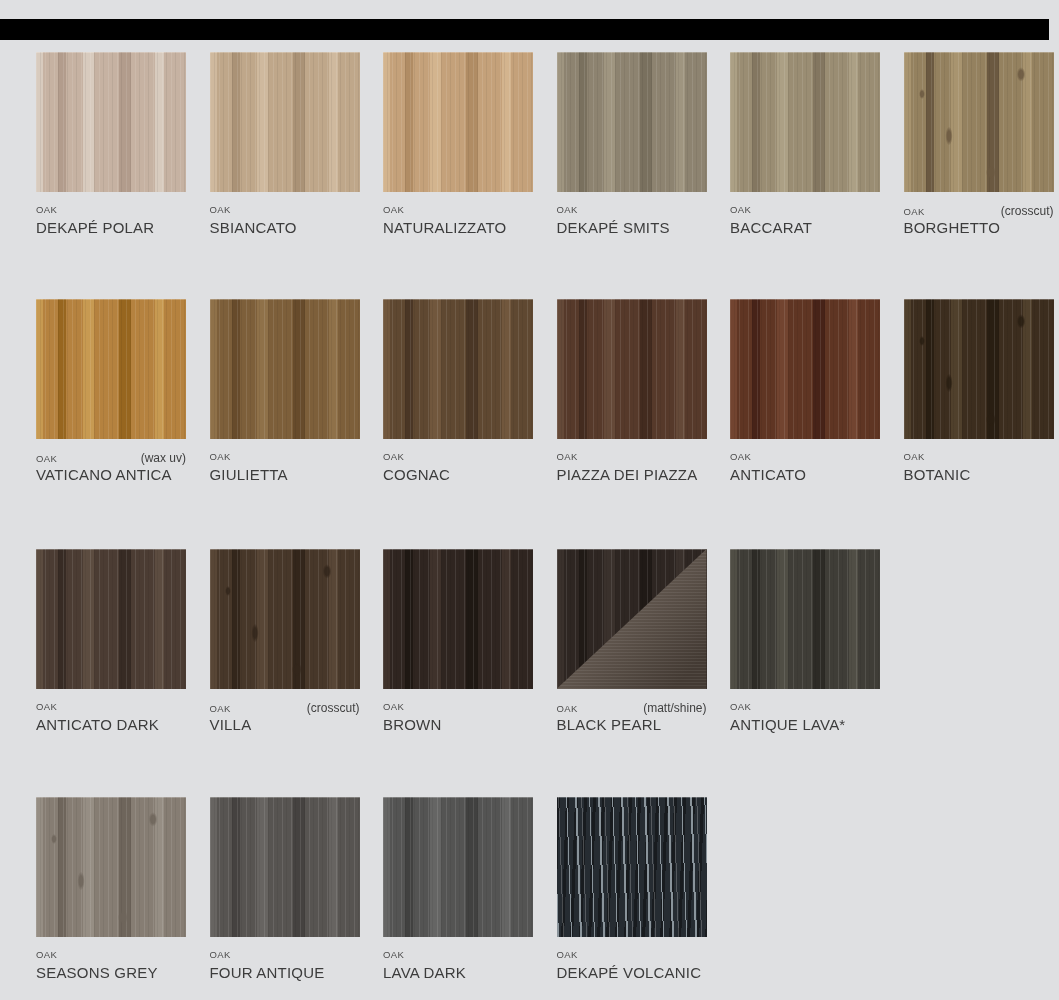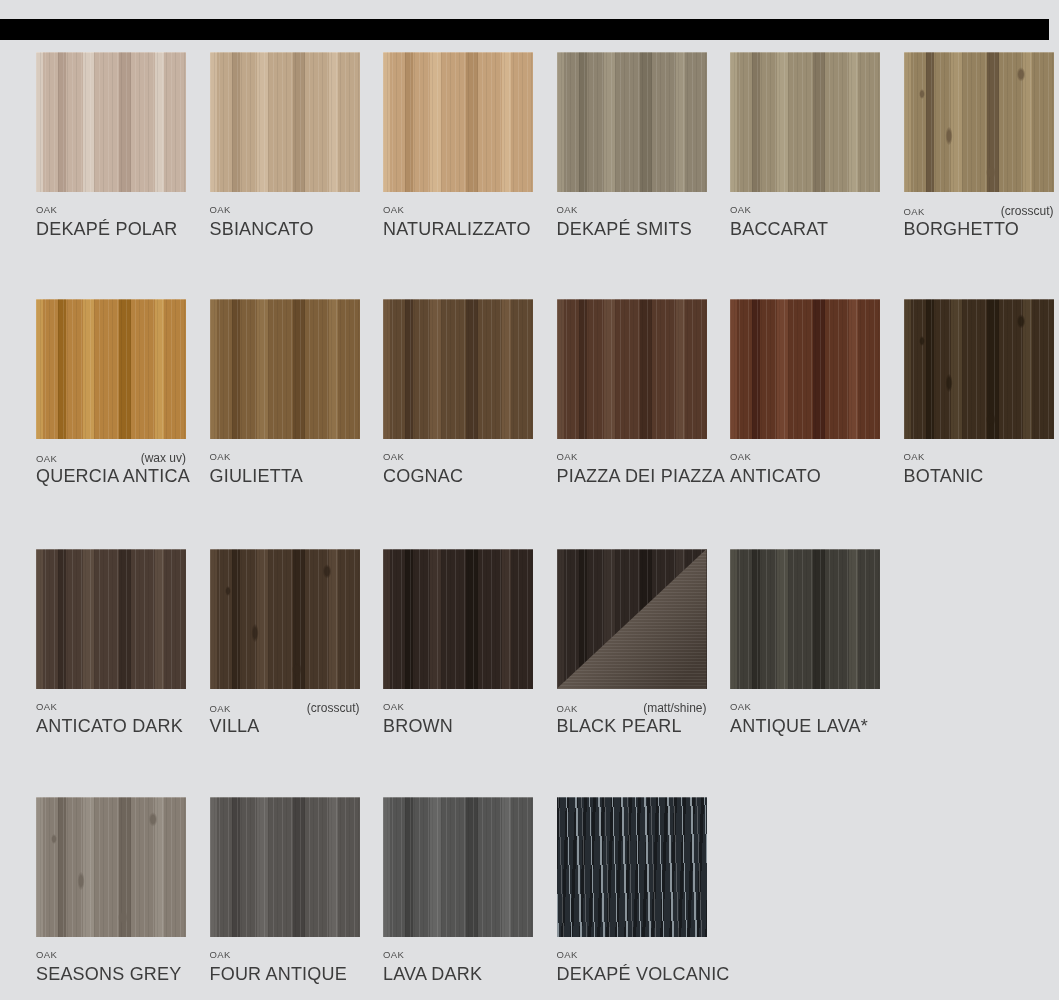--- a/index.html
+++ b/index.html
@@ -35,21 +35,21 @@
   .swatch.streaky{background:
       repeating-linear-gradient(88deg, var(--streak) 0 2px, rgba(0,0,0,0) 2px 6px,
         rgba(255,255,255,.22) 6px 7px, rgba(0,0,0,0) 7px 14px,
         var(--streak) 14px 15px, rgba(0,0,0,0) 15px 23px),
       repeating-linear-gradient(92deg, rgba(0,0,0,.38) 0 3px, rgba(0,0,0,0) 3px 9px),
       var(--base);}
   .meta{margin-top:12px;}
   .line1{display:flex;justify-content:space-between;align-items:baseline;height:12px;}
   .species{font-size:9.5px;letter-spacing:.4px;color:#4c4c4c;}
   .note{font-size:12px;color:#3f3f3f;}
-  .name{margin-top:3px;font-size:18px;letter-spacing:.2px;color:#3c3c3c;white-space:nowrap;}
+  .name{margin-top:3px;font-size:15px;letter-spacing:.2px;color:#3c3c3c;white-space:nowrap;}
   .edge-mark{position:absolute;right:0;top:254px;width:3px;height:9px;background:#cc5a1e;}
 </style>
 </head>
 <body>
 
 <div class="page" style="background: rgb(223, 224, 226);">
   <div class="top-bar" style="background: rgb(0, 0, 0);"></div>
 
   <div class="row" data-row="0">
   <figure class="card">
@@ -119,21 +119,21 @@
   </figure>
 </div>
   <div class="row" data-row="1">
   <figure class="card">
     <div class="swatch" style="--base: #b5823f; --light: #c79a52; --dark: #97661f;"></div>
     <figcaption class="meta">
       <div class="line1">
         <span class="species">OAK</span>
         <span class="note">(wax uv)</span>
       </div>
-      <div class="name">QUERCIA ANTICA</div>
+      <div class="name">VATICANO ANTICA</div>
     </figcaption>
   </figure>
 
   <figure class="card">
     <div class="swatch" style="--base: #7d5f3a; --light: #8f7149; --dark: #674b2b;"></div>
     <figcaption class="meta">
       <div class="line1">
         <span class="species">OAK</span>
         <span class="note"></span>
       </div>

